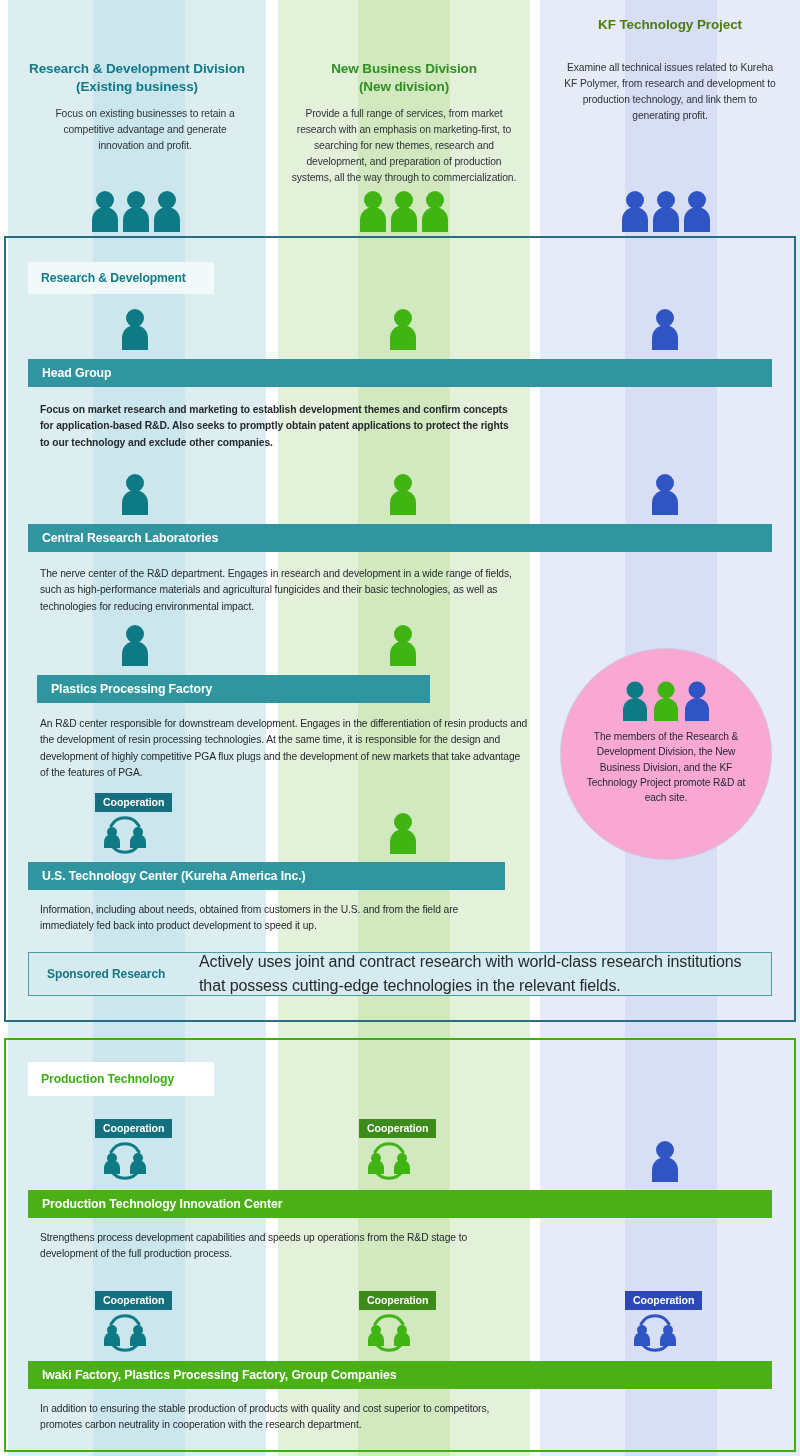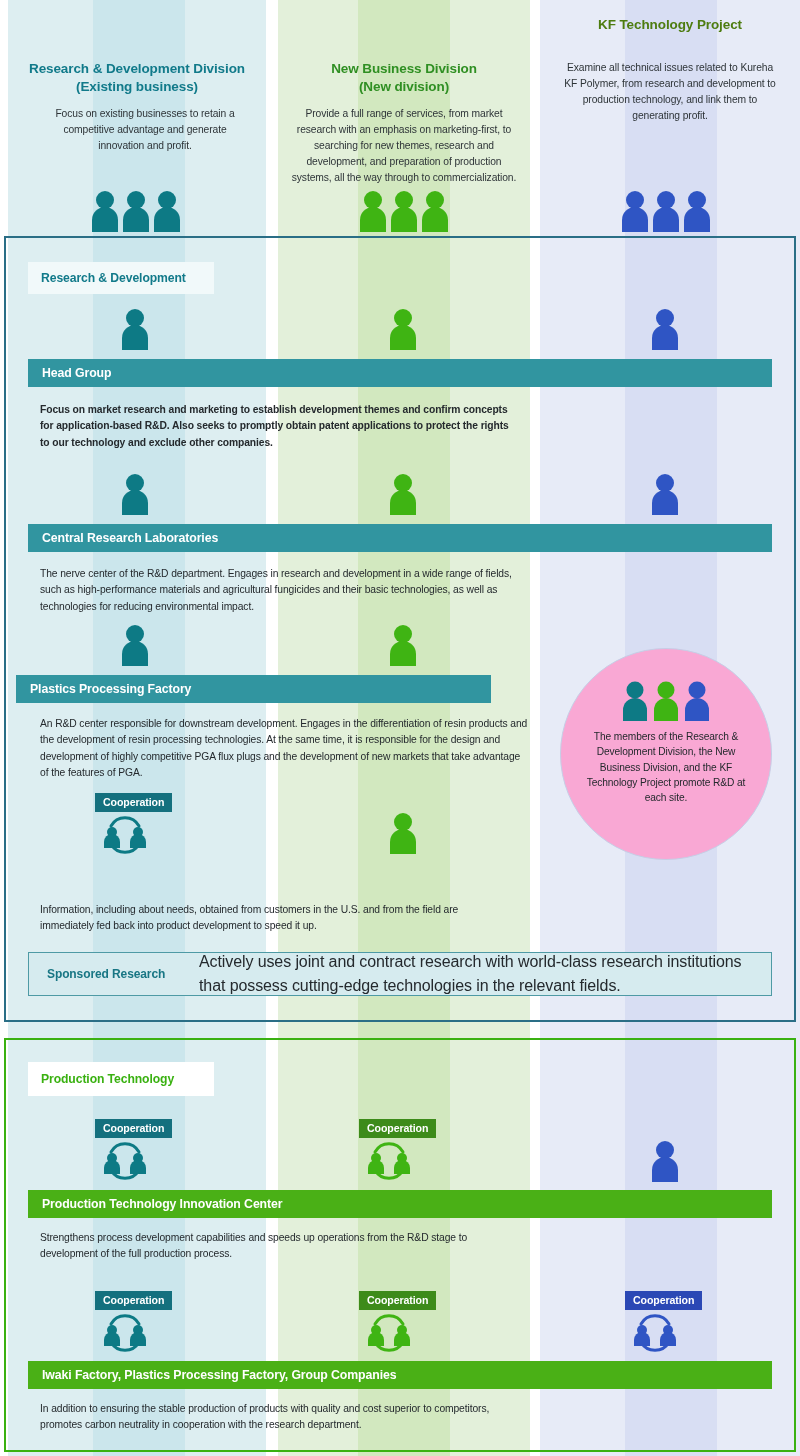--- a/index.html
+++ b/index.html
@@ -282,21 +282,21 @@
   </div>
   <div class="person" style="top:624px; left:388px;">
     <svg width="30" height="42" viewBox="0 0 30 42">
         <g fill="#3fb413">
           <circle cx="15" cy="10" r="9"></circle>
           <path d="M2 42 L2 30 a13 13 0 0 1 26 0 L28 42 Z"></path>
         </g>
       </svg>
   </div>
 
-  <div class="bar bar-teal" style="top:675px; left:16px; width:475px;text-align:center;">Plastics Processing Factory</div>
+  <div class="bar bar-teal" style="top:675px; left:37px; width:393px;text-align:center;">Plastics Processing Factory</div>
   <div class="para" style="top:716px; left:40px; width:490px;">An R&amp;D center responsible for downstream development. Engages in the differentiation of resin products and the development of resin processing technologies. At the same time, it is responsible for the design and development of highly competitive PGA flux plugs and the development of new markets that take advantage of the features of PGA.</div>
 
   <div class="coop" style="top:792px; left:95px;">
     <span class="coop-tag tag-teal">Cooperation</span>
     <span class="coop-ic">
       <svg width="60" height="40" viewBox="0 0 60 40">
         <g fill="none" stroke="#0d7a85" stroke-width="3" stroke-linecap="round">
           <path d="M16 12 a16 16 0 0 1 28 0"></path>
           <path d="M16 30 a16 16 0 0 0 28 0"></path>
         </g>
@@ -311,20 +311,21 @@
   </div>
   <div class="person" style="top:812px; left:388px;">
     <svg width="30" height="42" viewBox="0 0 30 42">
         <g fill="#3fb413">
           <circle cx="15" cy="10" r="9"></circle>
           <path d="M2 42 L2 30 a13 13 0 0 1 26 0 L28 42 Z"></path>
         </g>
       </svg>
   </div>
 
+  <div class="bar bar-teal" style="top:862px; left:28px; width:477px;">U.S. Technology Center (Kureha America Inc.)</div>
   <div class="para" style="top:902px; left:40px; width:470px;">Information, including about needs, obtained from customers in the U.S. and from the field are immediately fed back into product development to speed it up.</div>
 
   <div class="sponsored" style="top:952px; left:28px; width:744px; height:44px;">
     <div class="sp-ttl">Sponsored Research</div>
     <div class="sp-txt">Actively uses joint and contract research with world-class research institutions that possess cutting-edge technologies in the relevant fields.</div>
   </div>
 
   <div class="circle" style="top:648px; left:560px; width:212px; height:212px;">
     <span style="margin-top:32px;">
       <svg width="90" height="40" viewBox="0 0 90 40">

